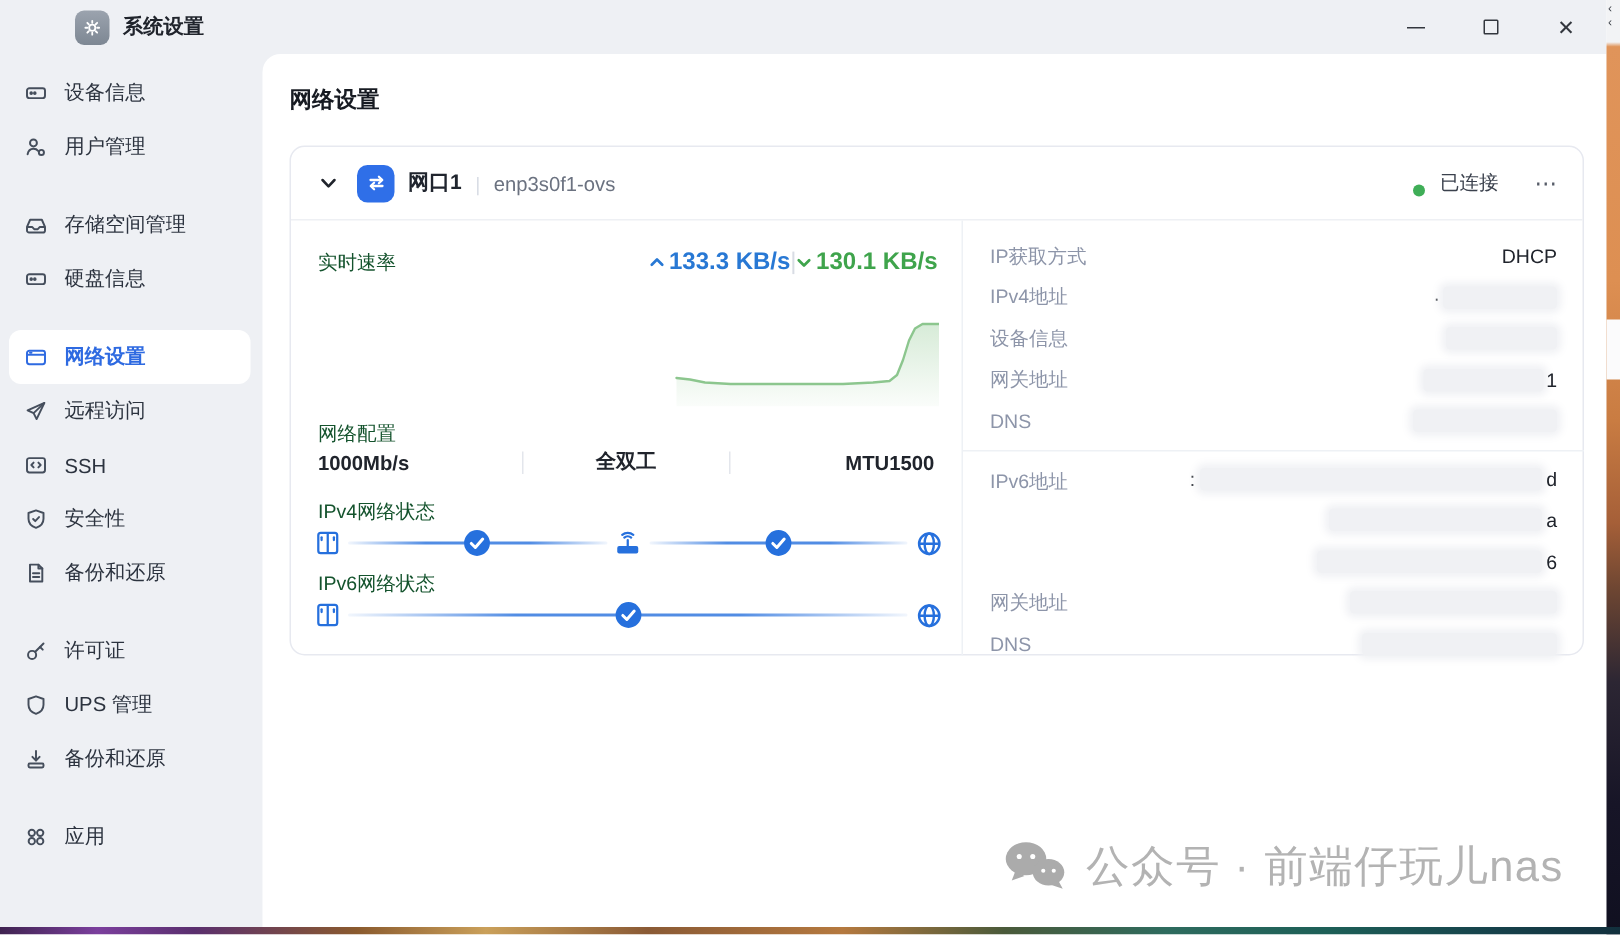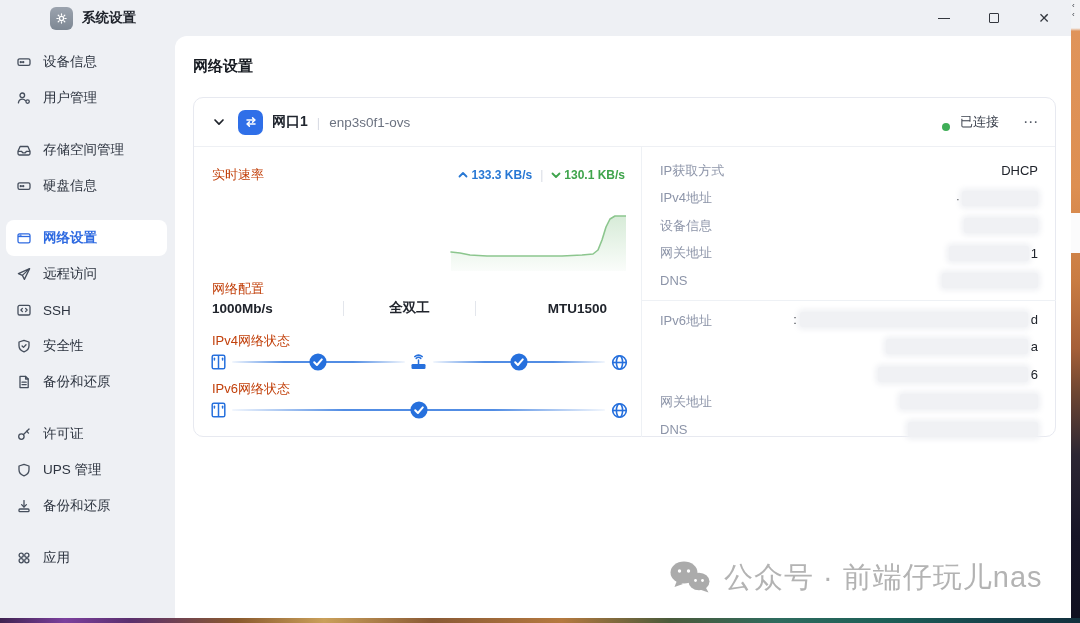--- a/index.html
+++ b/index.html
@@ -53,28 +53,28 @@
   .hdr-sep { margin:0 9px; color:#d9dde5; font-size:13px; }
   .if-name { font-size:13.5px; color:#6b7280; }
   .hdr-right { margin-left:auto; display:flex; align-items:flex-end; gap:10px; }
   .status-dot { width:8px; height:8px; border-radius:50%; background:#3fae57; }
   .status-label { font-size:13px; color:#3b414d; }
   .more-btn { margin-left:14px; font-size:15px; color:#565c68; letter-spacing:1px; cursor:default; }
 
   
   .col-left { position:absolute; left:0; top:49px; width:447px; height:290px; }
   .rt-row { position:absolute; left:18px; right:16px; top:19px; display:flex; align-items:center; }
-  .lbl { font-size:13px; color:#c2410c; }
-  .speeds { margin-left:auto; display:flex; align-items:center; gap:8px; font-size:12px; font-weight:700; }
+  .lbl { font-size:13px; color:#14532d; }
+  .speeds { margin-left:auto; display:flex; align-items:center; font-size:16px; font-weight:700; }
   .spd-up { color:#2878d4; display:flex; align-items:center; gap:3px; }
   .spd-dn { color:#3fa44c; display:flex; align-items:center; gap:3px; }
   .spd-sep { color:#d8dce4; font-weight:400; }
   .chart { position:absolute; left:18px; top:44px; width:414px; height:80px; }
   .cfg-lbl { position:absolute; left:18px; top:133px; }
-  .cfg-row { position:absolute; left:18px; right:32px; top:152px; display:flex; align-items:center;
+  .cfg-row { position:absolute; left:18px; right:16px; top:152px; display:flex; align-items:center;
     font-size:13.5px; font-weight:700; color:#20242c; }
   .cfg-row .vsep { width:1px; height:15px; background:#e3e6ec; }
   .cfg-speed { width:33%; } .cfg-duplex { width:33%; text-align:center; } .cfg-mtu { width:33%; text-align:right; }
   .st-lbl4 { position:absolute; left:18px; top:185px; }
   .conn4 { position:absolute; left:14px; right:12px; top:204px; }
   .st-lbl6 { position:absolute; left:18px; top:233px; }
   .conn6 { position:absolute; left:14px; right:12px; top:252px; }
   .conn { display:flex; align-items:center; height:22px; }
   .conn .node { width:20px; height:20px; display:flex; align-items:center; justify-content:center; color:#2670dd; }
   .seg { flex:1; position:relative; height:22px; }

